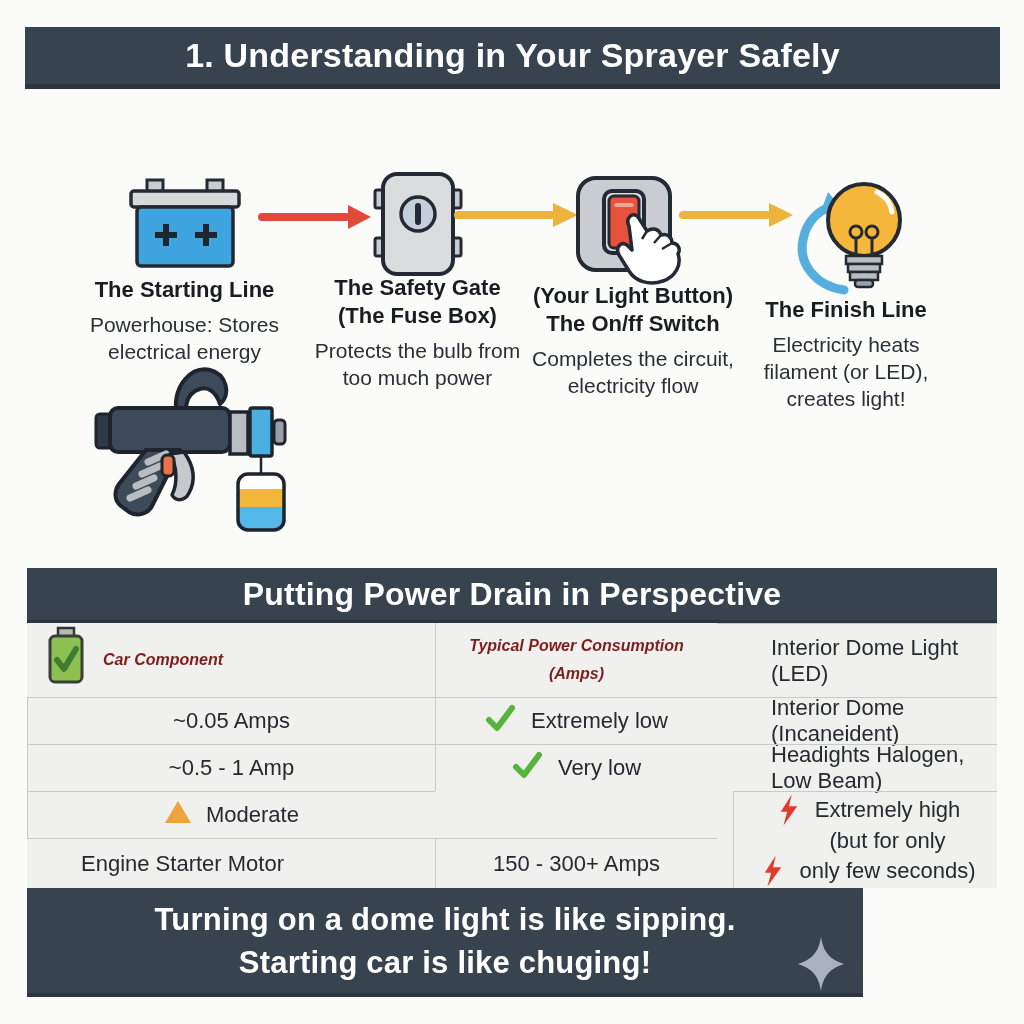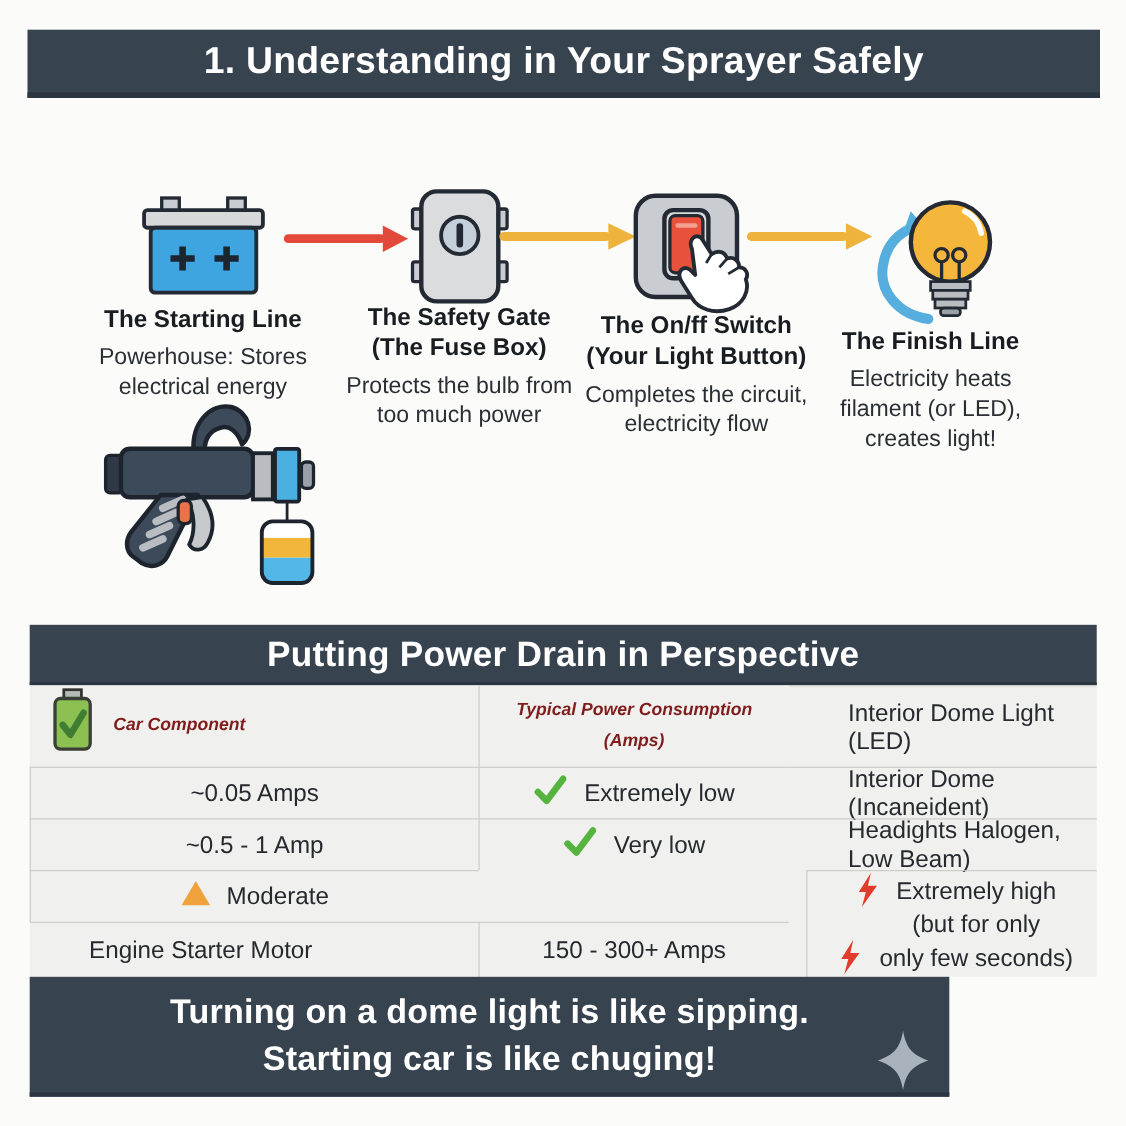--- a/index.html
+++ b/index.html
@@ -52,21 +52,21 @@
   }
   .cell{display:flex;align-items:center;box-sizing:border-box;}
   .c1{padding-left:54px;justify-content:flex-start;}
   .c2{justify-content:center;text-align:center;}
   .c3{justify-content:center;gap:16px;}
   .vline{border-left:1px solid #c9c9c7;}
   .hline{border-top:1px solid #c9c9c7;}
   .th{font-weight:bold;font-size:16px;line-height:28px;color:#7f1d1d;font-style:italic;}
   .th.c1{padding-left:16px;gap:14px;}
   .merged{grid-row:4/6;grid-column:3;display:flex;flex-direction:column;
-          justify-content:flex-start;align-items:center;box-sizing:border-box;padding-left:6px;margin-left:16px;}
+          justify-content:center;align-items:center;box-sizing:border-box;padding-left:6px;margin-left:16px;}
   .merged .mrow{display:flex;align-items:center;gap:14px;line-height:27px;}
   .merged .mrow .slot{width:24px;display:flex;justify-content:center;}
   .cons-icon{display:flex;align-items:center;gap:14px;}
 
   #footer-star{position:absolute;right:14px;top:48px;}
 </style>
 </head>
 <body>
 
 <div class="band" id="top-band">
@@ -122,22 +122,22 @@
   <div class="icon-box">
     <svg width="122" height="122" viewBox="0 0 122 122">
       <rect x="6" y="6" width="92" height="92" rx="18" fill="#c9ccd0" stroke="#242a33" stroke-width="4"></rect>
       <rect x="32" y="19" width="40" height="62" rx="8" fill="#d9dbdd" stroke="#242a33" stroke-width="4"></rect>
       <rect x="37" y="24" width="30" height="52" rx="5" fill="#e8523c" stroke="#242a33" stroke-width="3"></rect>
       <path d="M44,33 h16" stroke="#f4a08e" stroke-width="4" stroke-linecap="round"></path>
       <path d="M57,54 C53,46 61,39 66,45 L75,59 C81,55 87,57 89,63 C95,61 100,65 100,71 C106,71 109,77 106,82 C110,93 103,105 91,109 C77,114 63,109 57,99 L47,83 C43,75 49,69 55,73 L60,78 Z" fill="#ffffff" stroke="#242a33" stroke-width="3.5" stroke-linejoin="round"></path>
       <path d="M75,59 L70,67 M89,63 L82,71 M100,71 L90,77" stroke="#242a33" stroke-width="2.5" fill="none"></path>
     </svg>
   </div>
+  <div class="step-title">(Your Light Button)</div>
   <div class="step-title">The On/ff Switch</div>
-  <div class="step-title">(Your Light Button)</div>
   <div class="step-sub">Completes the circuit, electricity flow</div>
 </div>
 
 <div class="arrow" id="arrow-3">
   <svg width="116" height="28" viewBox="0 0 116 28">
     <rect x="2" y="10" width="92" height="8" rx="4" fill="#eeb33c"></rect>
     <polygon points="92,2 116,14 92,26" fill="#eeb33c"></polygon>
   </svg>
 </div>
 

